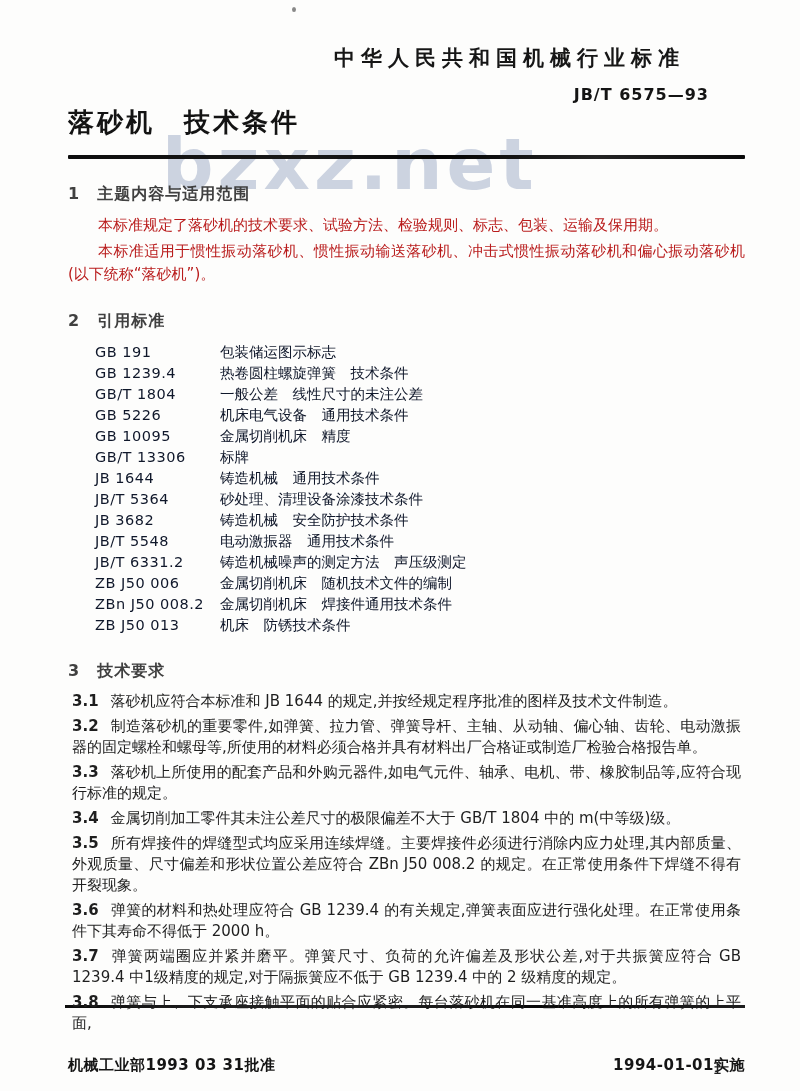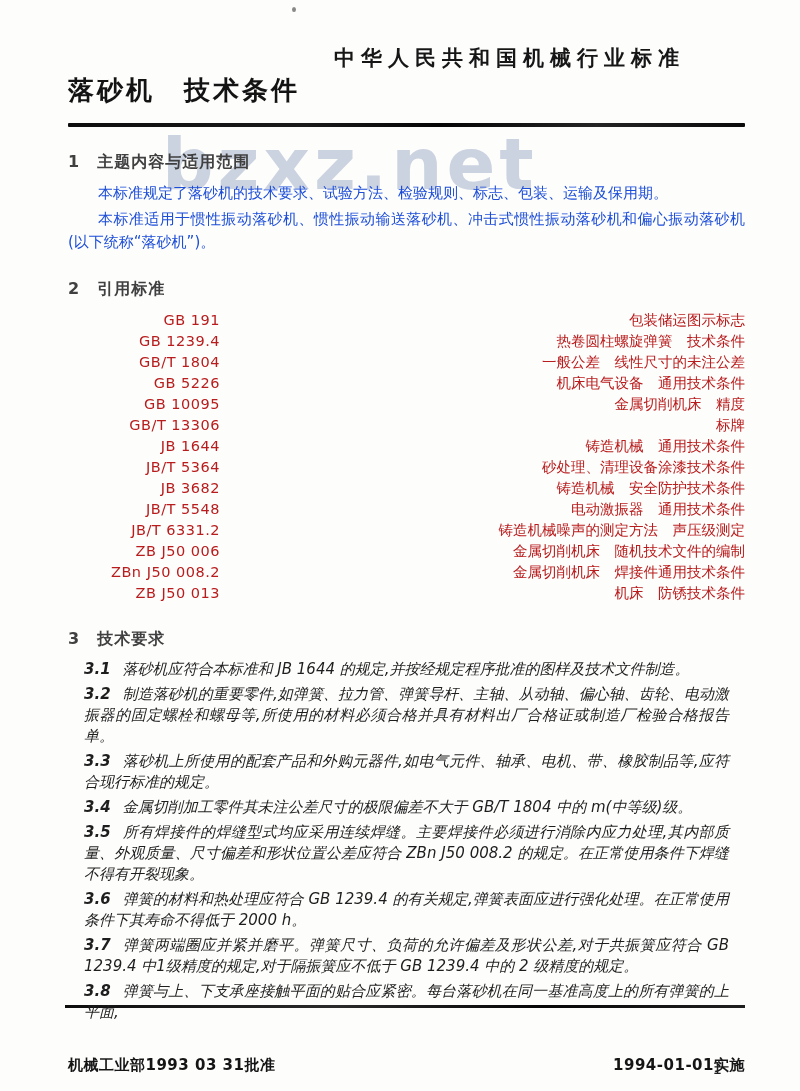--- a/index.html
+++ b/index.html
@@ -75,45 +75,43 @@
     font-size: 16px;
     font-weight: bold;
     color: #404040;
     letter-spacing: 1px;
   }
   p.body-para {
     font-size: 15px;
     line-height: 23px;
     margin: 3px 0;
     text-indent: 2em;
-    color: #1d4ed8;
+    color: #b91c1c;
     text-align: justify;
   }
   .ref-list { margin: 10px 0 2px 0; }
   .ref-row {
     display: flex;
     line-height: 21px;
     font-size: 14.5px;
-    color: #b91c1c;
-    text-align: right;
+    color: #0f172a;
   }
   .ref-code {
     width: 125px;
     margin-left: 27px;
     flex: 0 0 auto;
     letter-spacing: .5px;
   }
   .ref-title { flex: 1; }
   p.clause {
     font-size: 15px;
     line-height: 21px;
-    margin: 4px 16px;
+    margin: 4px 4px;
     color: #1e1e1e;
     text-align: justify;
-    font-style: italic;
   }
   .clause-num { font-weight: bold; margin-right: 12px; }
   
   .footer-rule {
     position: absolute;
     left: 65px; right: 55px; top: 1005px;
     height: 3px;
     background: linear-gradient(90deg, #0d0d0d 0%, #2a2a2a 40%, #060606 70%, #1f1f1f 100%);
   }
   .footer-row {
@@ -139,20 +137,21 @@
 <div class="page">
 
   <div class="speck"></div>
 
   <div class="watermark">bzxz.net</div>
 
   <div class="content">
 
     <header>
       <div class="std-type">中华人民共和国机械行业标准</div>
+      <div class="std-code">JB/T 6575—93</div>
       <h1 class="doc-title">落砂机　技术条件</h1>
       <div class="rule top-rule"></div>
     </header>
 
     <main>
 
       <h2 class="sec-heading">1　主题内容与适用范围</h2>
       <p class="body-para">本标准规定了落砂机的技术要求、试验方法、检验规则、标志、包装、运输及保用期。</p>
       <p class="body-para">本标准适用于惯性振动落砂机、惯性振动输送落砂机、冲击式惯性振动落砂机和偏心振动落砂机(以下统称“落砂机”)。</p>
 

